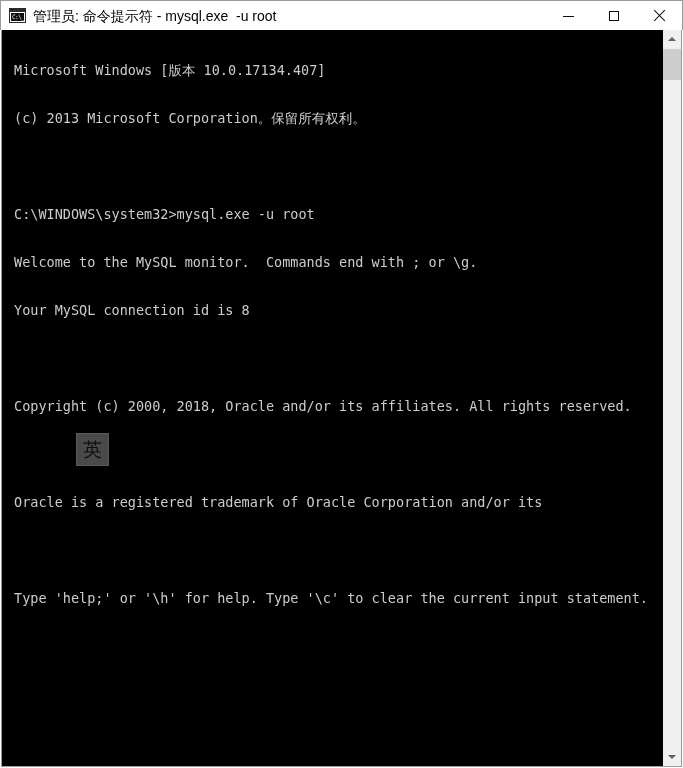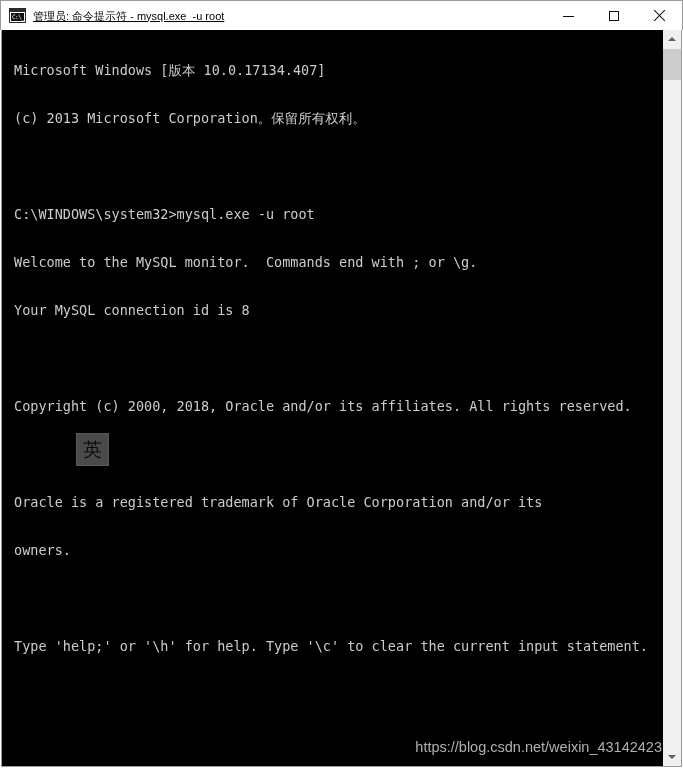--- a/index.html
+++ b/index.html
@@ -62,26 +62,25 @@
     font-family: "DejaVu Sans Mono", monospace;
     font-size: 6px;
     line-height: 8px;
     text-align: left;
     padding-left: 1px;
     box-sizing: border-box;
     overflow: hidden;
     letter-spacing: -0.5px;
   }
   .title-text {
-    font-size: 11px;
+    font-size: 14px;
     color: #000000;
     white-space: pre;
     line-height: 30px;
     font-family: "Liberation Sans", "DejaVu Sans", sans-serif;
-    text-decoration: underline;
   }
   .win-controls {
     position: absolute;
     right: 1px;
     top: 1px;
     height: 28px;
     display: flex;
   }
   .win-btn {
     width: 45px;
@@ -255,38 +254,36 @@
       <div class="console-line">Microsoft Windows [版本 10.0.17134.407]</div>
       <div class="console-line">(c) 2013 Microsoft Corporation。保留所有权利。</div>
       <div class="console-line"></div>
       <div class="console-line">C:\WINDOWS\system32&gt;mysql.exe -u root</div>
       <div class="console-line">Welcome to the MySQL monitor.  Commands end with ; or \g.</div>
       <div class="console-line">Your MySQL connection id is 8</div>
       <div class="console-line"></div>
       <div class="console-line">Copyright (c) 2000, 2018, Oracle and/or its affiliates. All rights reserved.</div>
       <div class="console-line"></div>
       <div class="console-line">Oracle is a registered trademark of Oracle Corporation and/or its</div>
-      <div class="console-line">owners.</div>
       <div class="console-line"></div>
       <div class="console-line">Type 'help;' or '\h' for help. Type '\c' to clear the current input statement.</div>
       
       
       
       
       
       
       
       
     </div>
 
     <div class="ime-indicator">
       <span>英</span>
     </div>
 
-    <div class="watermark">https://blog.csdn.net/weixin_43142423</div>
   </div>
 
   <div class="scrollbar">
     <div class="sb-arrow up">
       <i></i>
     </div>
     <div class="sb-thumb"></div>
     <div class="sb-arrow down">
       <i></i>
     </div>

